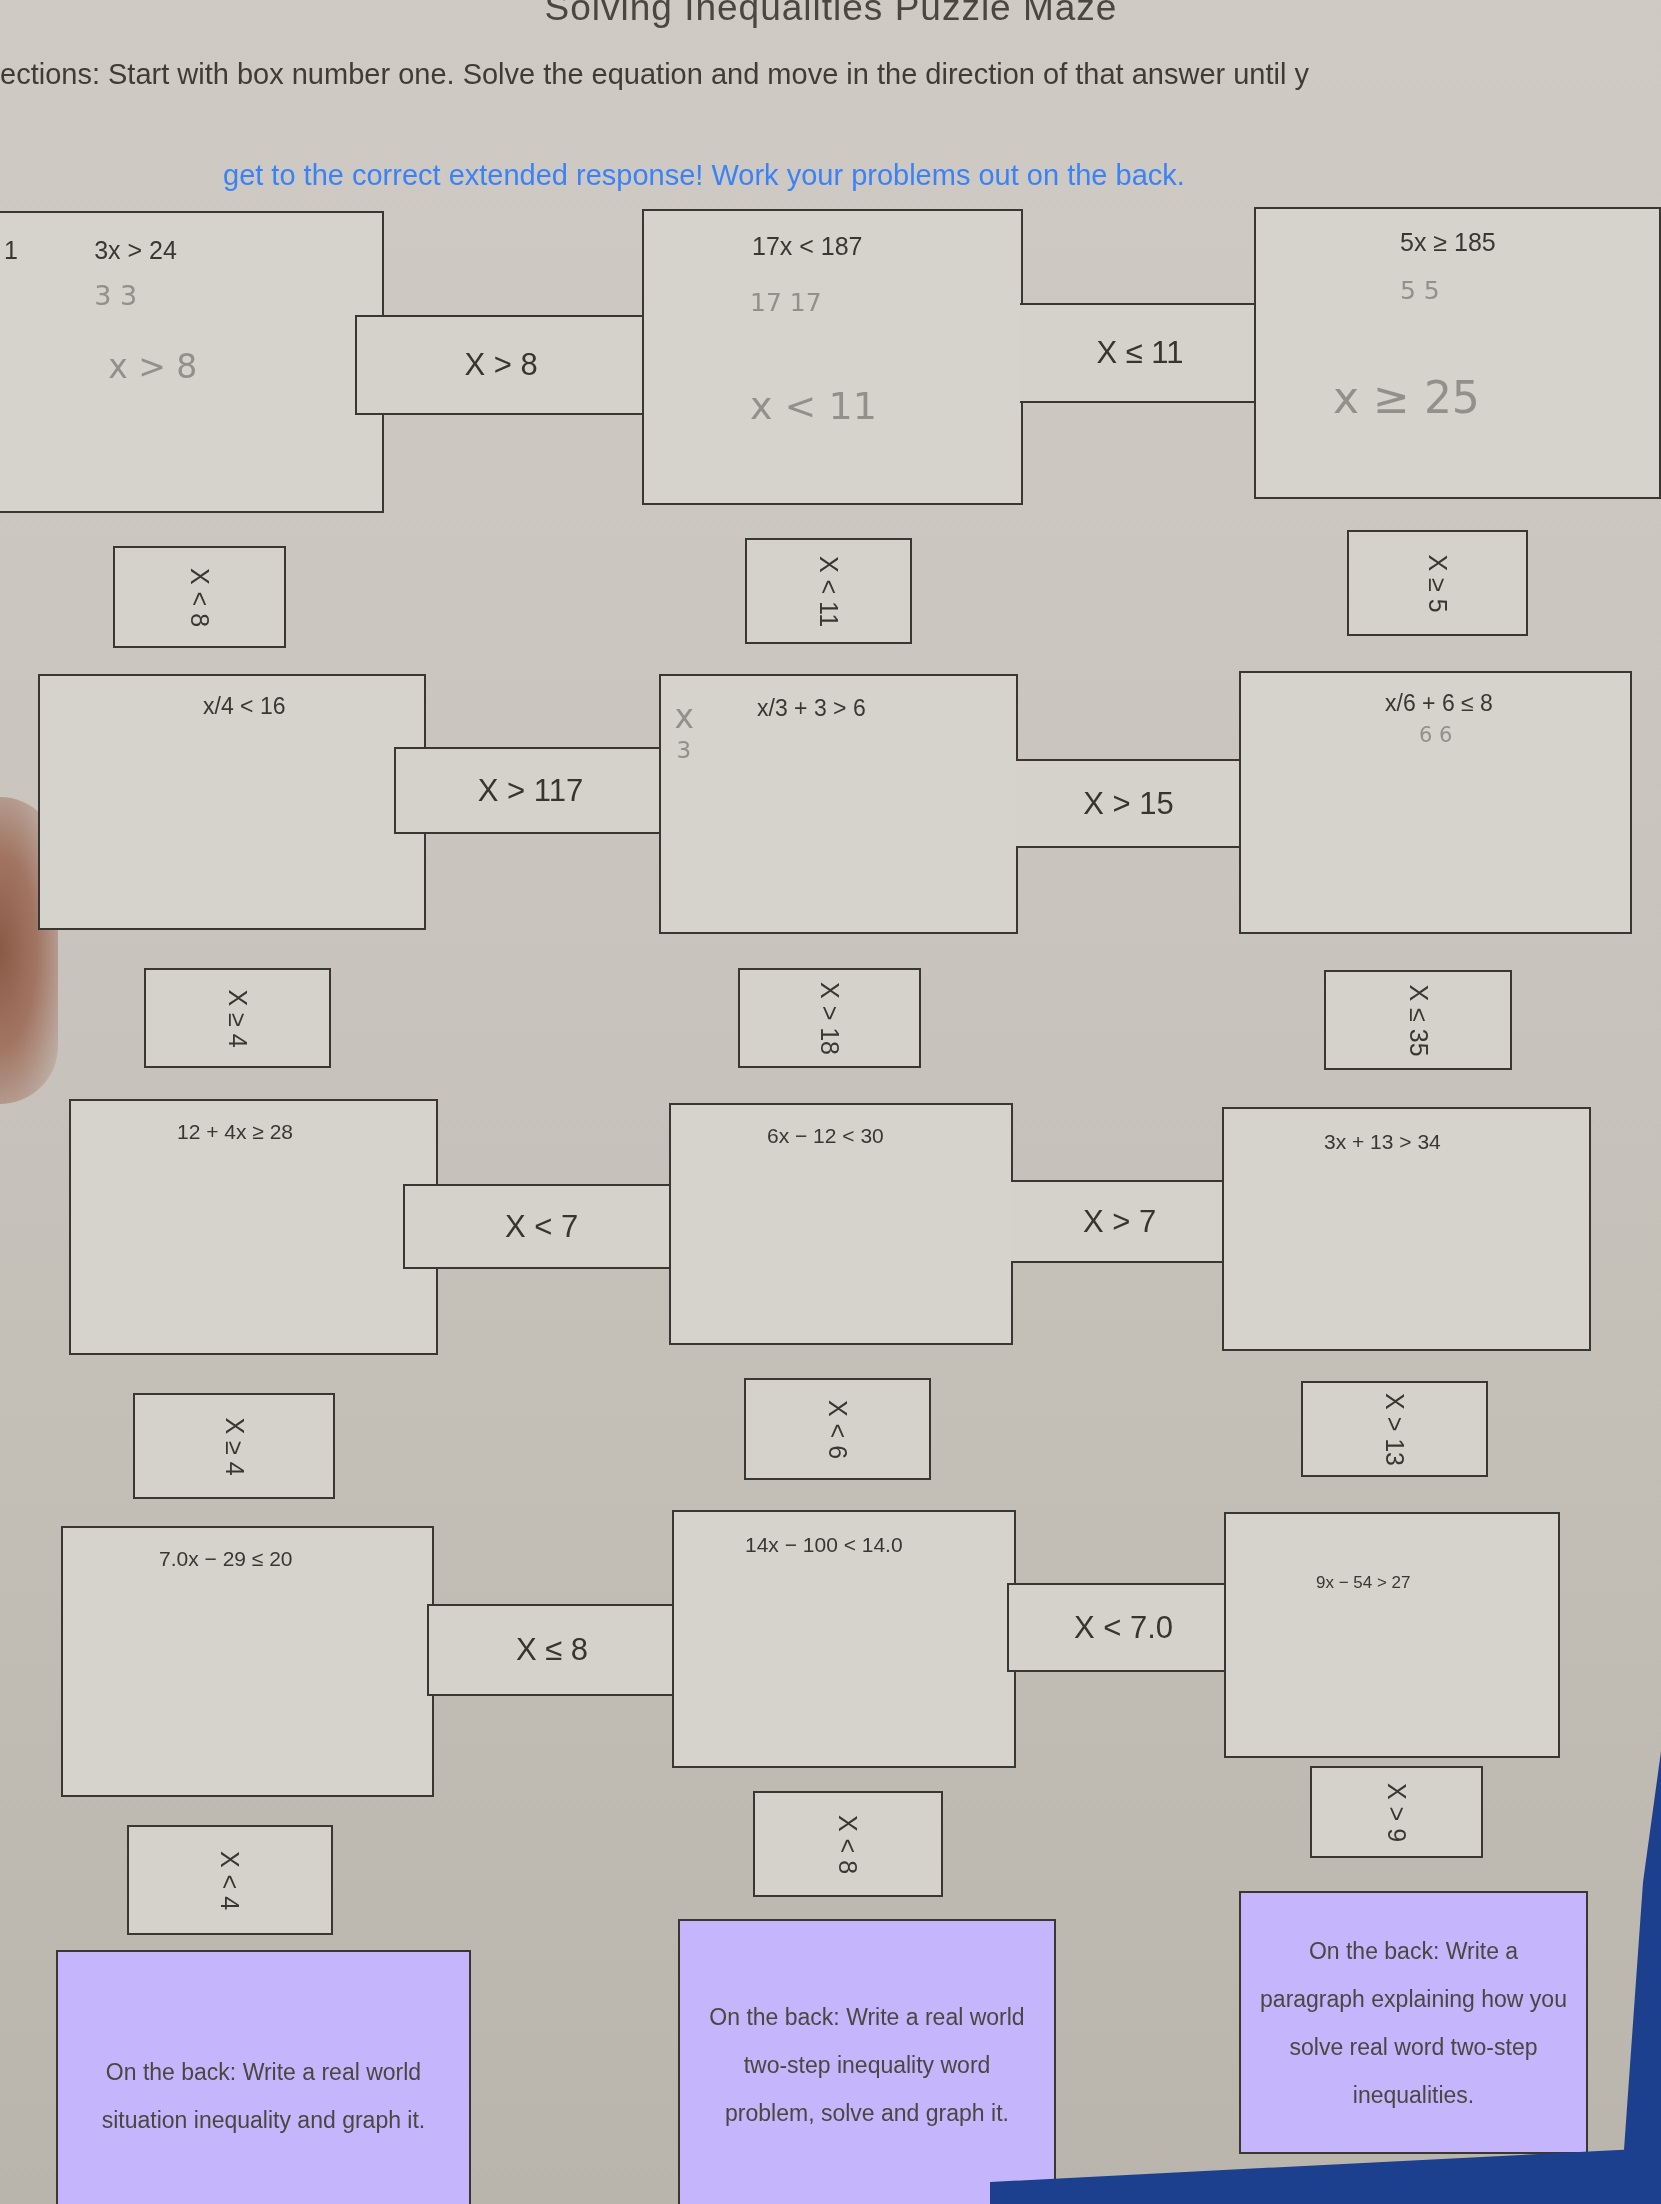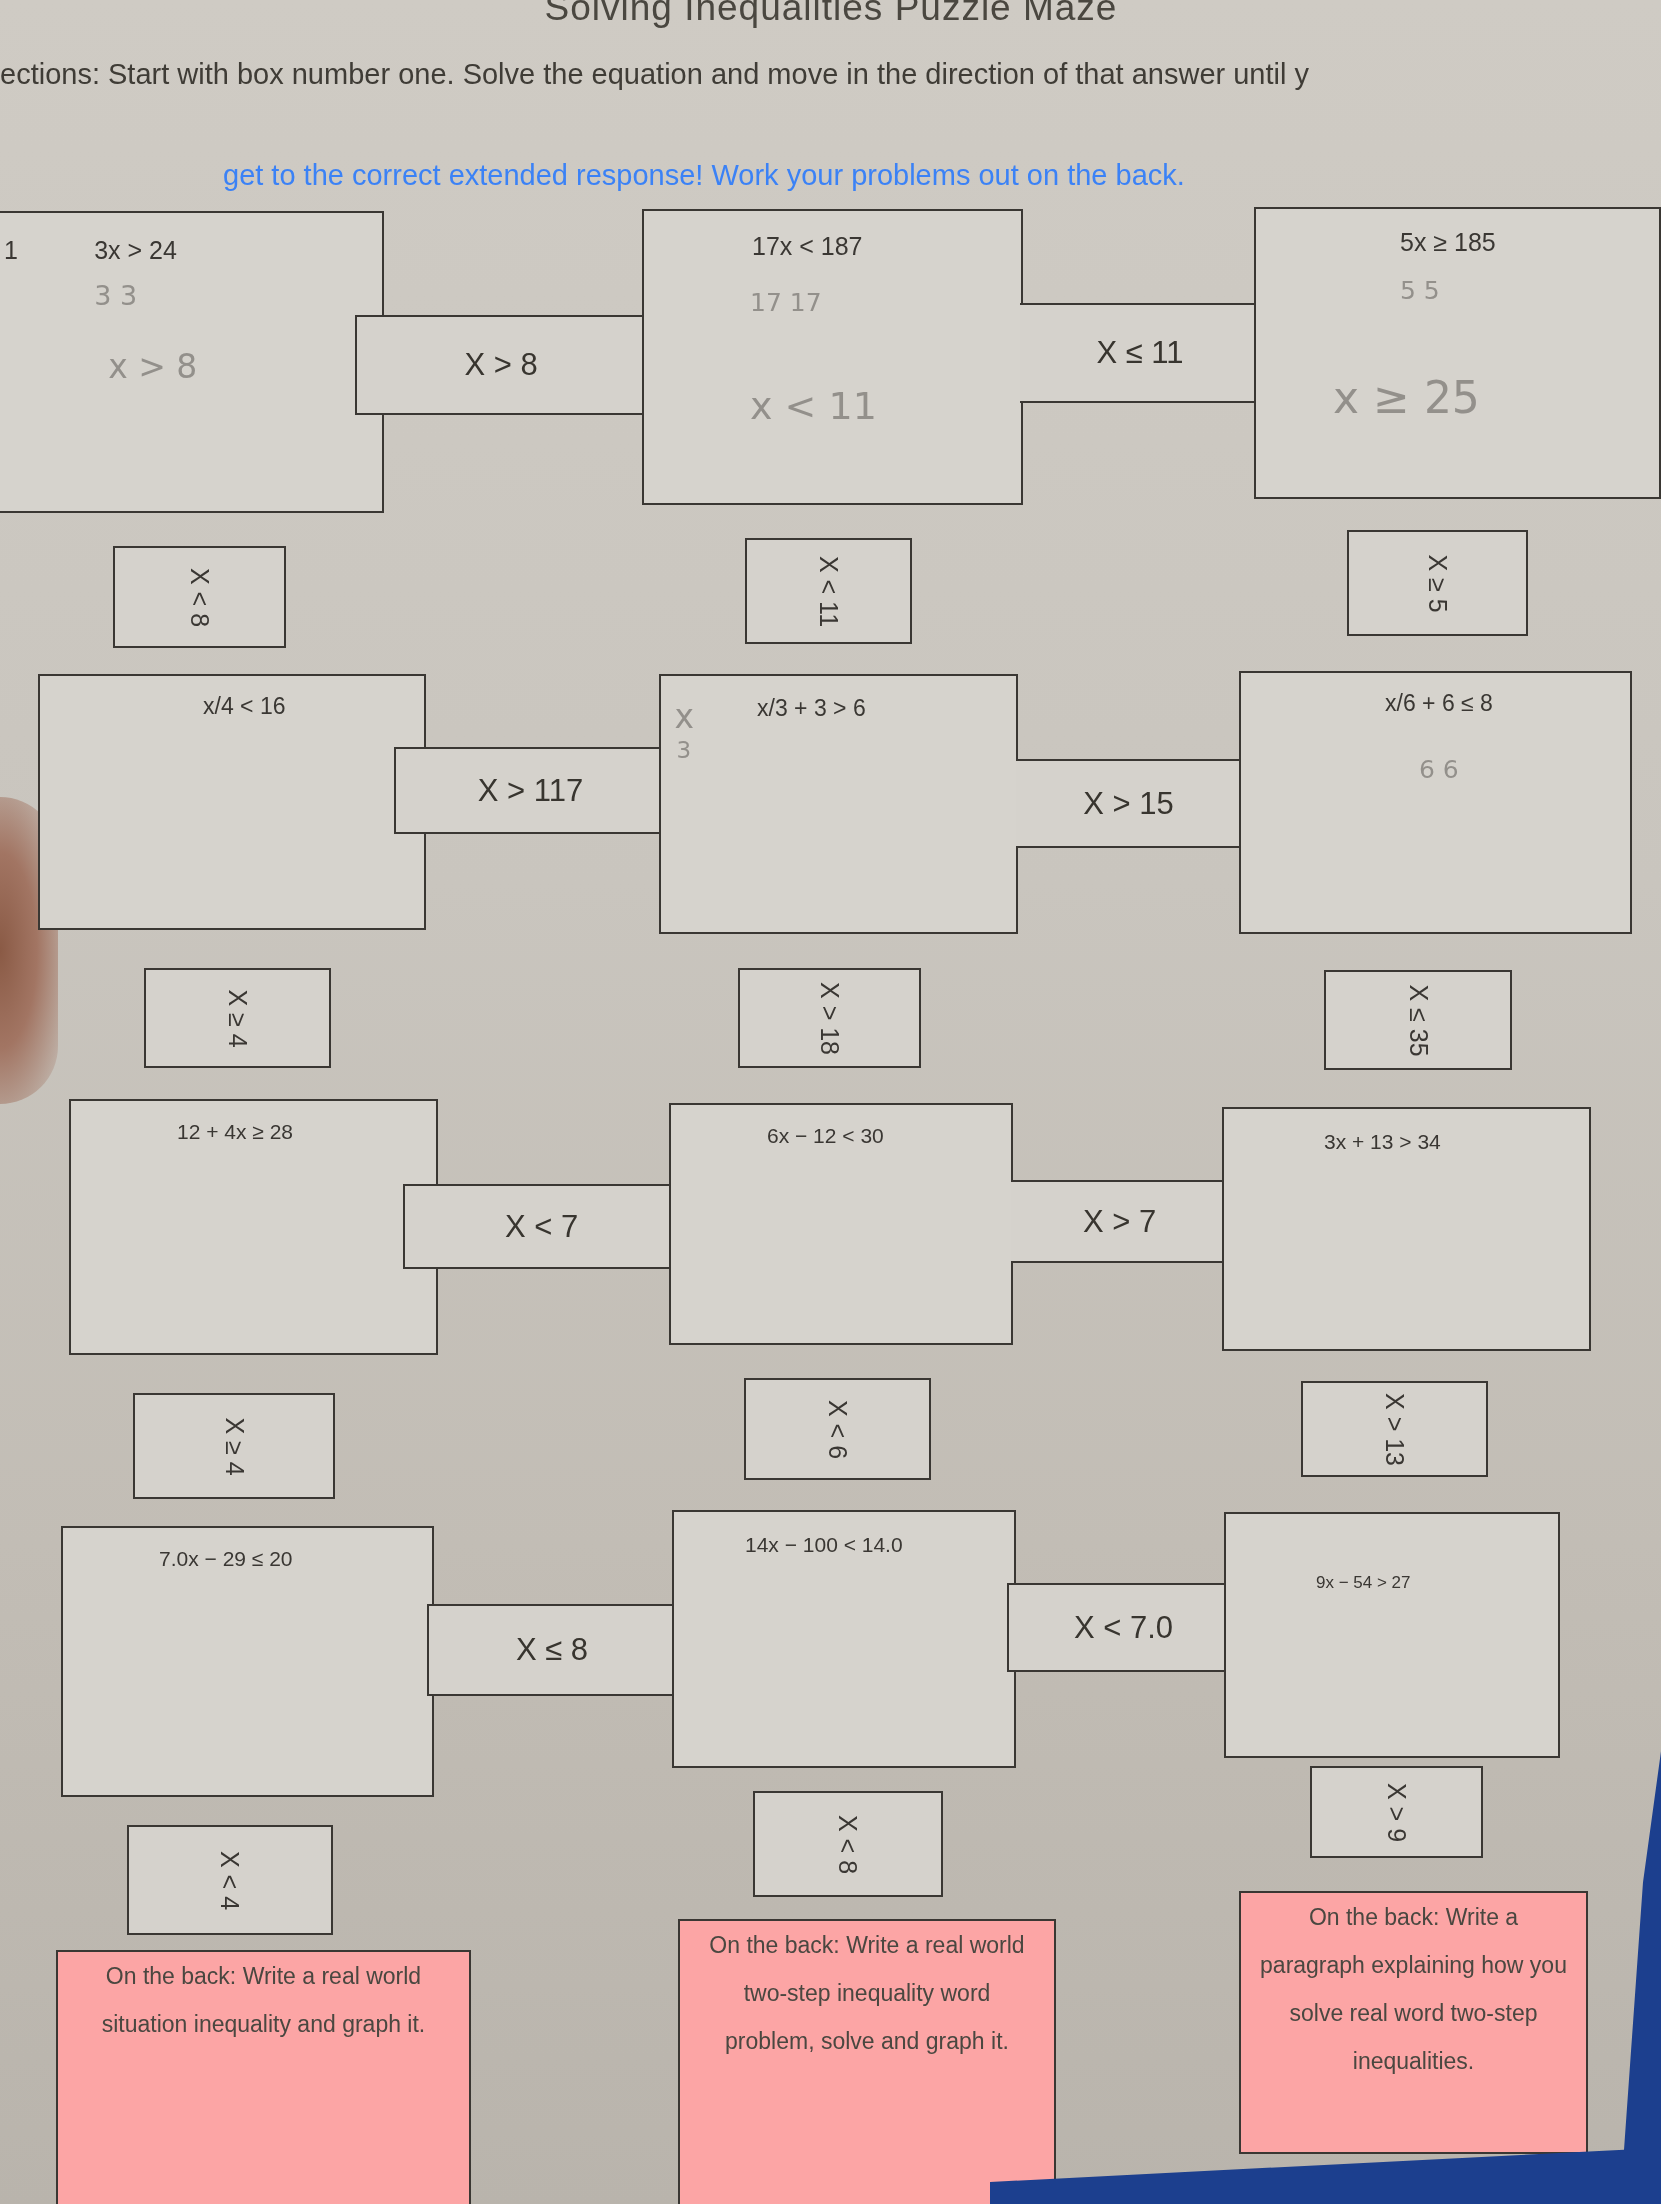--- a/index.html
+++ b/index.html
@@ -37,22 +37,22 @@
     border: 2.9px solid #3a3733; background: #d5d2cc;
     display: flex; align-items: center; justify-content: center;
   }
   .vconn span {
     display: inline-block; transform: rotate(90deg);
     font-size: 25px; color: #3a3733; white-space: nowrap;
   }
   .eq { font-size: 25px; color: #3a3733; position: absolute; white-space: nowrap; }
   .hand { position: absolute; color: #7d7a76; font-family: "DejaVu Sans", sans-serif; opacity: 0.75; }
   .resp {
-    border: 2.9px solid #3a3733; background: #fca5a5;
-    display: flex; justify-content: center;
+    border: 2.9px solid #3a3733; background: #c4b5fd;
+    display: flex; align-items: center; justify-content: center;
     text-align: center; font-size: 23px; line-height: 48px; color: #4a4740;
     filter: blur(0.6px);
   }
   .thumb {
     left: 0; top: 797px; width: 58px; height: 307px;
     background: radial-gradient(ellipse at 0% 50%, #8a5a45 0%, #a27563 45%, rgba(190,160,145,0) 100%);
     border-radius: 0 58px 58px 0;
   }
   .blue {
     right: 0; bottom: 0; width: 672px; height: 461px;
@@ -111,21 +111,21 @@
 <div class="abs box" style="left:659px; top:674px; width:355px; height:256px;">
   <span class="eq" style="left:96px; top:19px; font-size:23px;">x/3 + 3 &gt; 6</span>
   <span class="hand" style="left:13.4px; top:21px; font-size:33px;">x</span>
   <span class="hand" style="left:15.4px; top:61px; font-size:23px;">3</span>
 </div>
 <div class="abs hconn open-lr" style="left:1016px; top:759px; width:225px; height:85px;">
   <span>X &gt; 15</span>
 </div>
 <div class="abs box" style="left:1239px; top:671px; width:389px; height:259px;">
   <span class="eq" style="left:144px; top:17.3px; font-size:23px;">x/6 + 6 ≤ 8</span>
-  <span class="hand" style="left:178px; top:50px; font-size:25px;margin-top:32px;">6   6</span>
+  <span class="hand" style="left:178px; top:50px; font-size:21px;">6   6</span>
 </div>
 
 <div class="abs vconn" style="left:144px; top:968px; width:183px; height:96px;">
   <span>X ≥ 4</span>
 </div>
 <div class="abs vconn" style="left:738px; top:968px; width:179px; height:96px;">
   <span>X &gt; 18</span>
 </div>
 <div class="abs vconn" style="left:1324px; top:970px; width:184px; height:96px;">
   <span>X ≤ 35</span>

